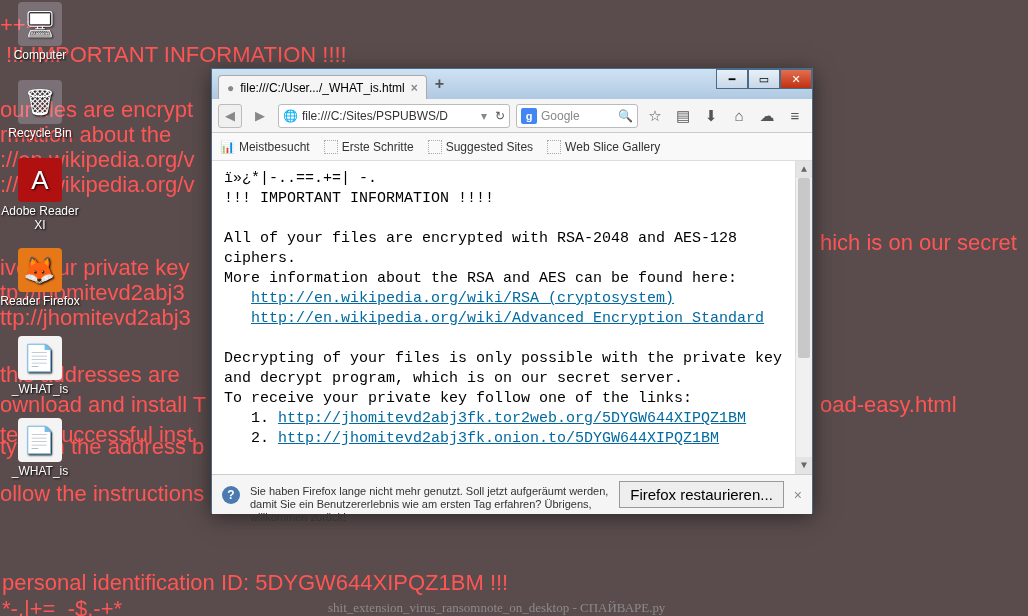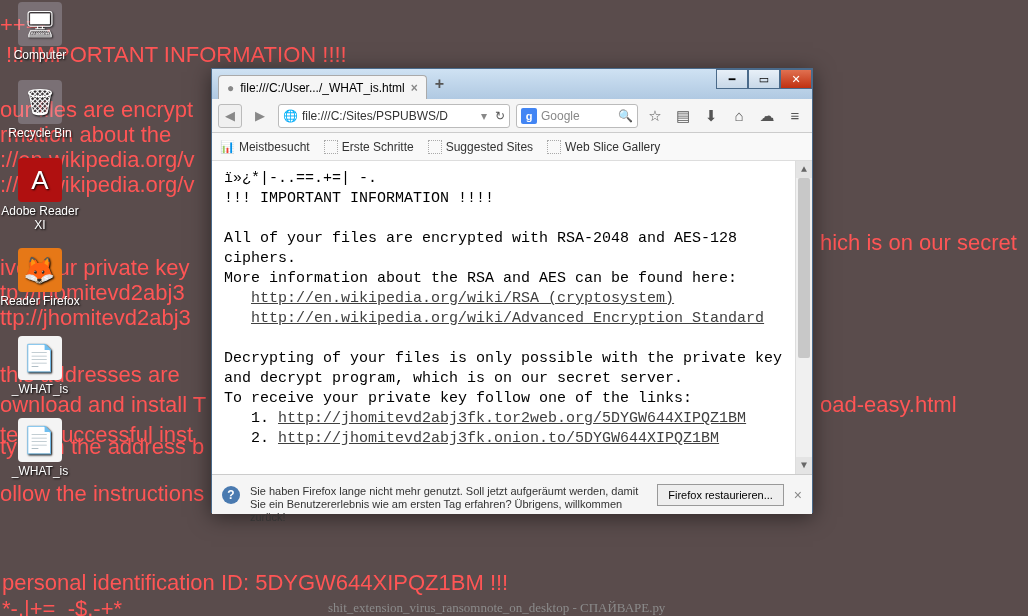--- a/index.html
+++ b/index.html
@@ -131,38 +131,38 @@
   position:relative;
   height: 313px;
   overflow:hidden;
   font-family: "Courier New", monospace;
   font-size: 15px;
   line-height: 20px;
   padding: 8px 12px;
   color:#000;
   background:#fff;
 }
-.content a { color:#404040; text-decoration:underline;text-align:center;}
+.content a { color:#0369a1; text-decoration:underline;text-align:center;}
 .scrollbar {
   position:absolute; right:0; top:0; bottom:0; width:17px;
   background:#f0f0f0; border-left:1px solid #ddd;
 }
 .scrollbar .arrow { height:17px; background:#e4e4e4; text-align:center; font-size:10px; line-height:17px;color:#666;}
 .scrollbar .thumb { position:absolute; top:17px; height:180px; left:2px; right:2px; background:#c8c8c8; border-radius:2px;}
 .infobar {
   height:40px; border-top:1px solid #ccc; background:#f5f5f5;
   display:flex; align-items:center; padding:0 10px; gap:10px; font-size:11px; color:#333;
 }
 .infobar .qicon {
   width:18px;height:18px;border-radius:50%;background:#4a7ab0;color:#fff;
   display:flex;align-items:center;justify-content:center;font-size:12px;font-weight:bold;
 }
 .infobar .msg { flex:1; line-height:13px;margin-top:20px; }
 .infobar button {
-  padding:4px 10px; border:1px solid #999; background:#eee; font-size:11px; cursor:pointer;
+  padding:4px 10px; border:1px solid #999; background:#eee; font-size:15px; cursor:pointer;
 }
 .infobar .xclose { color:#888; font-size:14px; cursor:pointer; }
 </style>
 </head>
 <body>
 
 <div class="bg-text">
   <div style="top:10px">++=-.</div>
   <div style="top:40px"> !!! IMPORTANT INFORMATION !!!!</div>
   <div style="top:95px">our files are encrypt</div>

